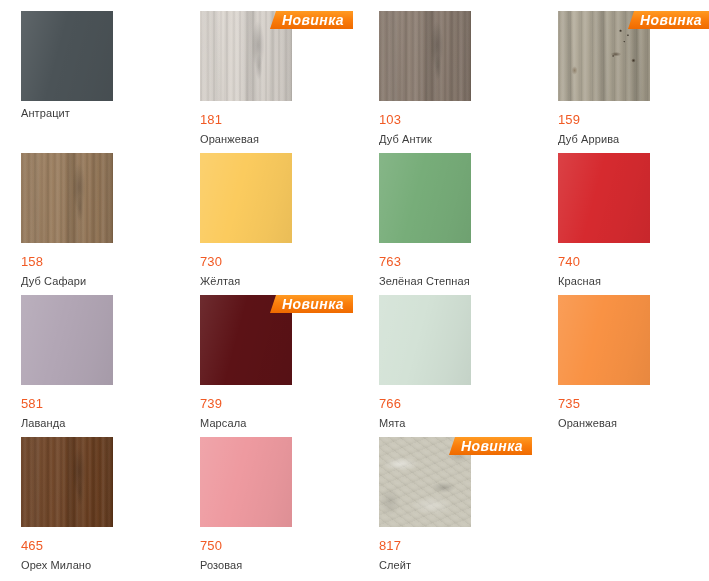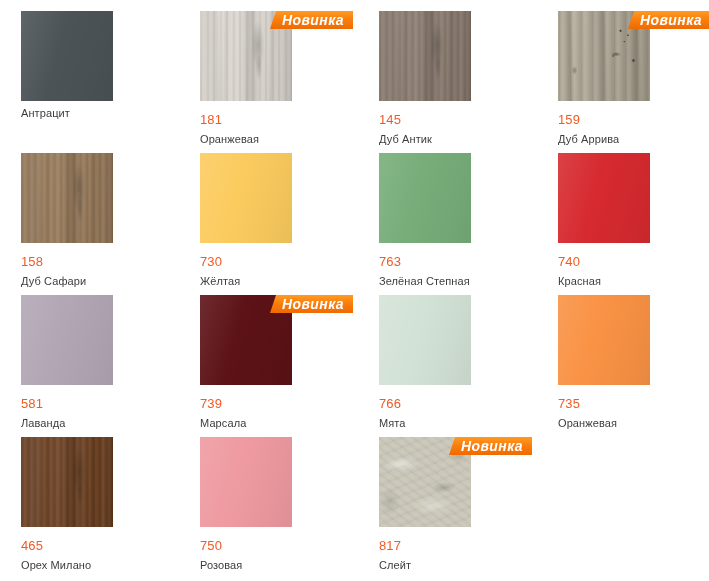--- a/index.html
+++ b/index.html
@@ -168,21 +168,21 @@
       <div class="swatch-tile">
         <div class="swatch-surface mat-wood" style="background-color: rgb(227, 221, 214);"></div>
       </div>
       <div class="swatch-code">181</div>
       <div class="swatch-name">Оранжевая</div>
     </div>
     <div class="swatch-card">
       <div class="swatch-tile">
         <div class="swatch-surface mat-wood" style="background-color: rgb(139, 123, 110);"></div>
       </div>
-      <div class="swatch-code">145</div>
+      <div class="swatch-code">103</div>
       <div class="swatch-name">Дуб Антик</div>
     </div>
     <div class="swatch-card">
       <div class="new-badge">Новинка</div>
       <div class="swatch-tile">
         <div class="swatch-surface mat-rough" style="background-color: rgb(176, 168, 149);"></div>
       </div>
       <div class="swatch-code">159</div>
       <div class="swatch-name">Дуб Аррива</div>
     </div>

